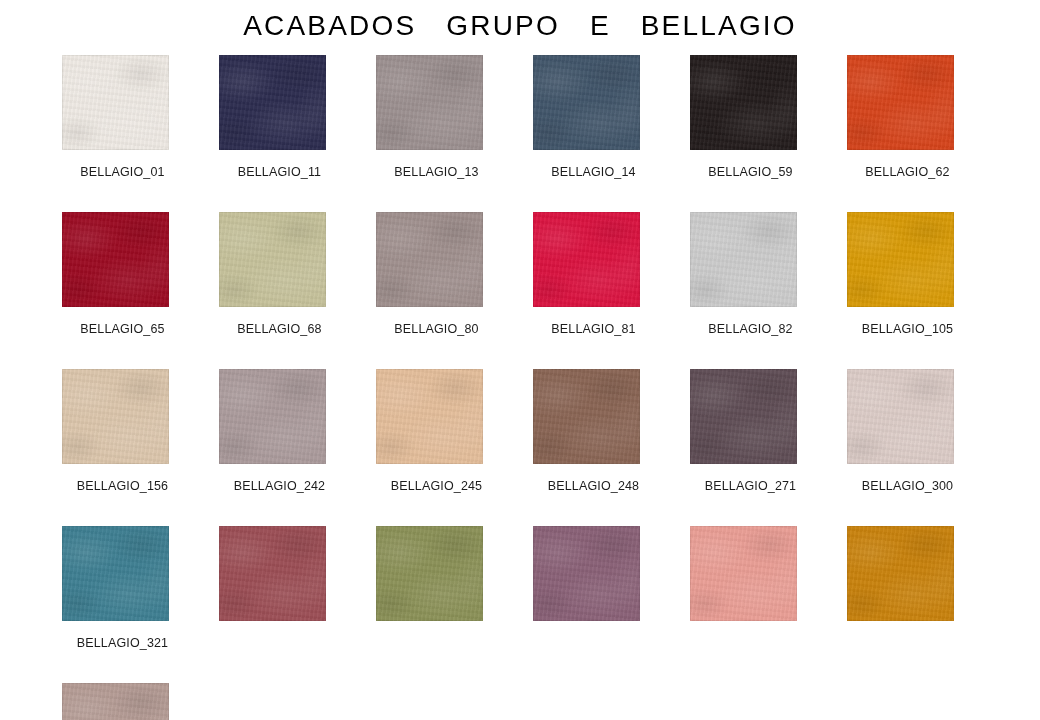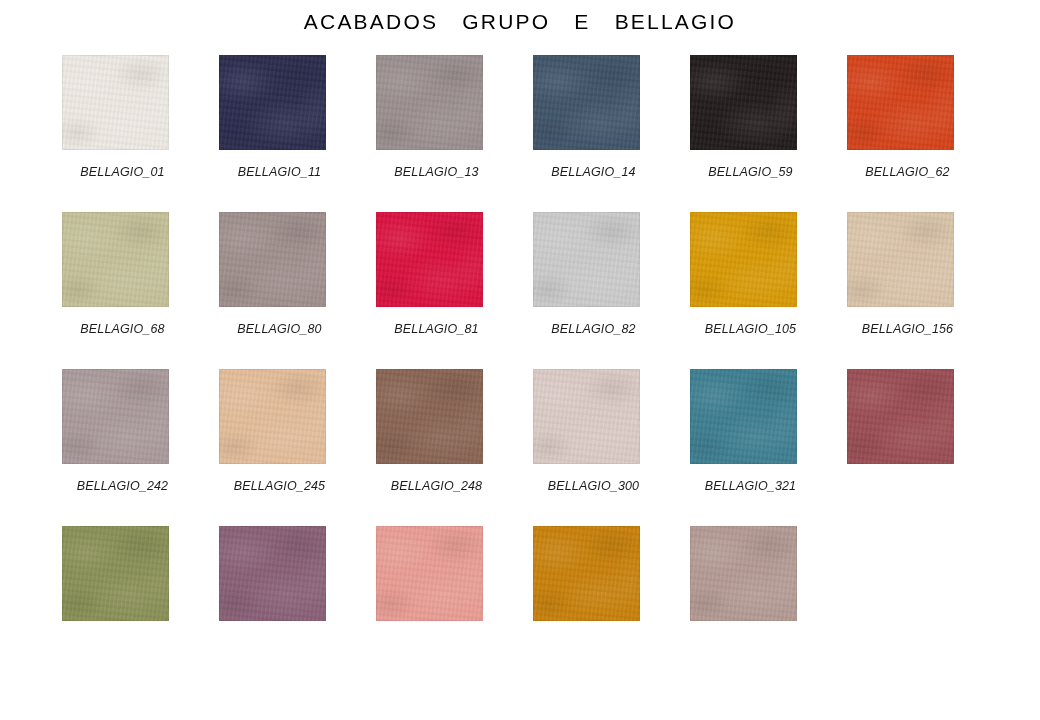--- a/index.html
+++ b/index.html
@@ -18,42 +18,41 @@
   }
 
   
   .catalog-title {
     position: absolute;
     top: 10px;
     left: 0;
     width: 1040px;
     text-align: center;
     font-family: "Liberation Sans", sans-serif;
-    font-size: 21px;
+    font-size: 28px;
     font-weight: 400;
     letter-spacing: 2.2px;
     color: #000000;
     white-space: pre;
   }
 
   
   .swatch-grid {
     position: absolute;
     top: 55px;
     left: 62px;
     width: 916px;
     display: grid;
     grid-template-columns: repeat(6, 107px);
     column-gap: 50px;
     row-gap: 33px;
   }
 
   .swatch-cell {
     width: 121px;
-    font-style: italic;
   }
 
   .swatch-chip {
     width: 107px;
     height: 95px;
     position: relative;
     overflow: hidden;
     background-color: #cccccc;
     box-shadow: inset 0 0 0 1px rgba(0,0,0,0.06);
   }
@@ -124,20 +123,24 @@
     </div>
     <div class="swatch-cell">
       <div class="swatch-chip" style="background-color: rgb(35, 28, 28);"></div>
       <div class="swatch-label">BELLAGIO_59</div>
     </div>
     <div class="swatch-cell">
       <div class="swatch-chip" style="background-color: rgb(214, 68, 27);"></div>
       <div class="swatch-label">BELLAGIO_62</div>
     </div>
     <div class="swatch-cell">
+      <div class="swatch-chip" style="background-color: rgb(156, 10, 34);"></div>
+      <div class="swatch-label">BELLAGIO_65</div>
+    </div>
+    <div class="swatch-cell">
       <div class="swatch-chip" style="background-color: rgb(198, 194, 155);"></div>
       <div class="swatch-label">BELLAGIO_68</div>
     </div>
     <div class="swatch-cell">
       <div class="swatch-chip" style="background-color: rgb(160, 144, 142);"></div>
       <div class="swatch-label">BELLAGIO_80</div>
     </div>
     <div class="swatch-cell">
       <div class="swatch-chip" style="background-color: rgb(219, 18, 64);"></div>
       <div class="swatch-label">BELLAGIO_81</div>
@@ -160,20 +163,24 @@
     </div>
     <div class="swatch-cell">
       <div class="swatch-chip" style="background-color: rgb(228, 190, 155);"></div>
       <div class="swatch-label">BELLAGIO_245</div>
     </div>
     <div class="swatch-cell">
       <div class="swatch-chip" style="background-color: rgb(138, 101, 84);"></div>
       <div class="swatch-label">BELLAGIO_248</div>
     </div>
     <div class="swatch-cell">
+      <div class="swatch-chip" style="background-color: rgb(95, 77, 85);"></div>
+      <div class="swatch-label">BELLAGIO_271</div>
+    </div>
+    <div class="swatch-cell">
       <div class="swatch-chip" style="background-color: rgb(220, 204, 199);"></div>
       <div class="swatch-label">BELLAGIO_300</div>
     </div>
     <div class="swatch-cell">
       <div class="swatch-chip" style="background-color: rgb(62, 127, 146);"></div>
       <div class="swatch-label">BELLAGIO_321</div>
     </div>
     <div class="swatch-cell">
       <div class="swatch-chip" style="background-color: rgb(156, 78, 85);"></div>
     </div>

